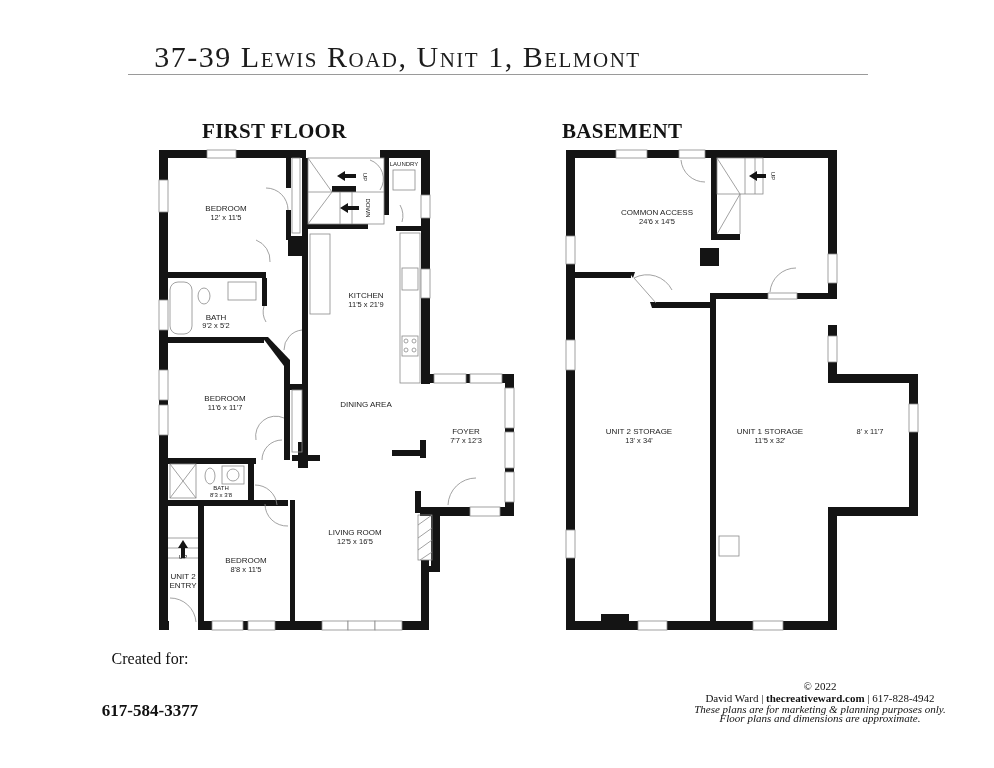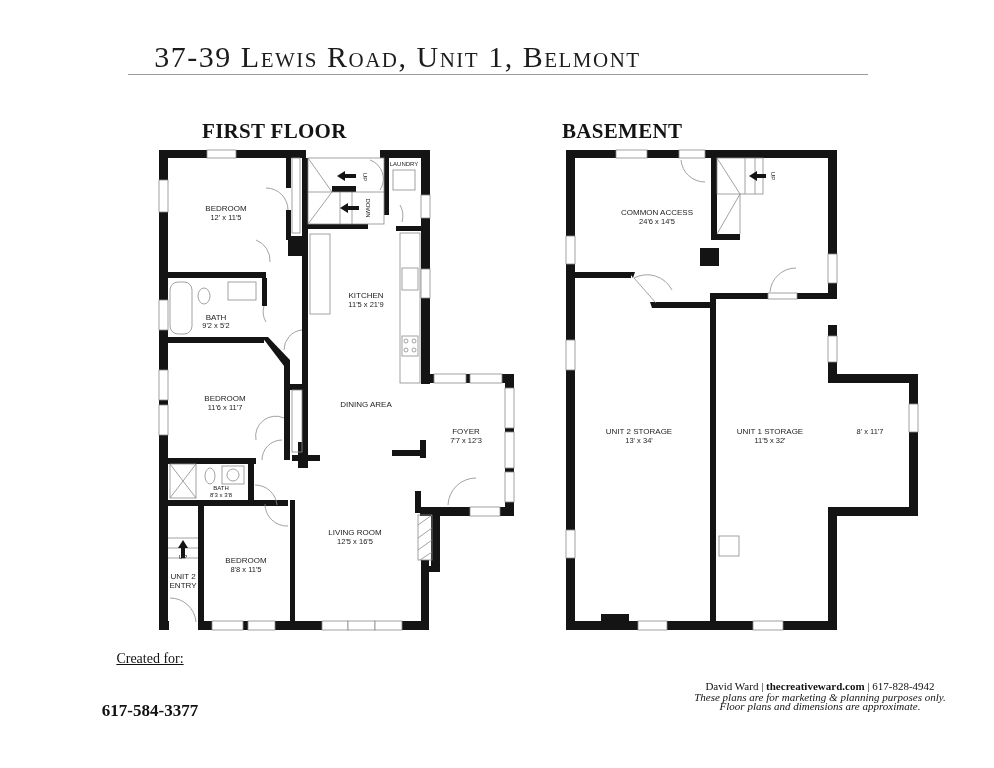--- a/index.html
+++ b/index.html
@@ -5,21 +5,21 @@
   html, body { margin: 0; padding: 0; background: #ffffff; }
   body { width: 994px; height: 768px; position: relative; overflow: hidden; font-family: "DejaVu Serif", serif; color: #1a1a1a; }
   .title { position: absolute; left: 0; top: 40px; width: 795px; text-align: center; font-family: "Liberation Serif", serif; font-size: 30px; letter-spacing: 1.5px; font-variant: small-caps; color: #1c1c1c; }
   .title-rule { position: absolute; left: 128px; top: 74px; width: 740px; height: 1px; background: #9a9a9a; }
   .plan-heading { position: absolute; font-family: "Liberation Serif", serif; font-weight: bold; font-size: 21px; letter-spacing: 0.3px; color: #141414; }
   svg.plan { position: absolute; left: 0; top: 0; }
   .room-label { font-family: "Liberation Sans", sans-serif; font-size: 8px; fill: #222; text-anchor: middle; }
   .room-dim { font-family: "Liberation Sans", sans-serif; font-size: 7.5px; fill: #222; text-anchor: middle; }
   .small-label { font-family: "Liberation Sans", sans-serif; font-size: 6px; fill: #222; text-anchor: middle; }
   .created { position: absolute; left: 40px; top: 652px; width: 220px; text-align: center; font-family: "Liberation Serif", serif; color: #111; }
-  .created .for { font-size: 14px; line-height: 14px; text-decoration: underline; }
+  .created .for { font-size: 16px; line-height: 14px; }
   .created .name { font-size: 17px; font-weight: bold; line-height: 18px; }
   .created .phone { font-size: 17px; font-weight: bold; line-height: 18px; margin-top: 36px; }
   .created .email { font-size: 17px; font-weight: bold; line-height: 18px; }
   .credit { position: absolute; left: 690px; top: 680px; width: 260px; text-align: center; font-family: "Liberation Serif", serif; color: #111; }
   .credit .copy { font-size: 11px; line-height: 12px; }
   .credit .line { font-size: 11px; line-height: 13px; }
   .credit .line b { font-weight: bold; }
   .credit .disc { font-size: 11px; font-style: italic; line-height: 9px; }
 </style>
 </head>
@@ -277,20 +277,21 @@
   <text class="room-dim" x="770" y="443">11'5 x 32'</text>
   <text class="room-dim" x="870" y="434">8' x 11'7</text>
 </svg>
 
 <div class="created">
   <div class="for">Created for:</div>
   <div class="phone">617-584-3377</div>
 </div>
 
 <div class="credit">
+  <div class="copy">© 2022</div>
   <div class="line">
     <span>David Ward</span>
     <span>|</span>
     <b>thecreativeward.com</b>
     <span>|</span>
     <span>617-828-4942</span>
   </div>
   <div class="disc">These plans are for marketing &amp; planning purposes only.</div>
   <div class="disc">Floor plans and dimensions are approximate.</div>
 </div>

